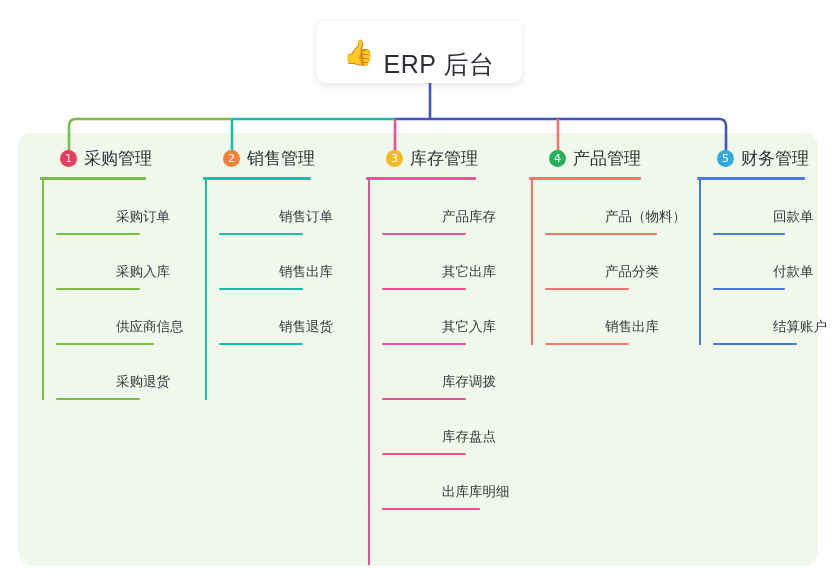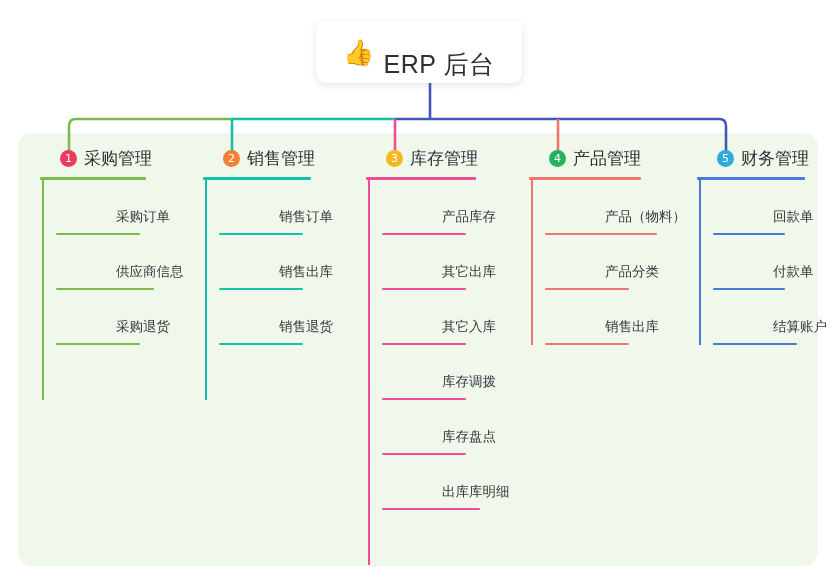--- a/index.html
+++ b/index.html
@@ -166,20 +166,24 @@
           <span class="col-title">采购管理</span>
         </div>
         <div class="head-rule" style="width: 106px; background: rgb(124, 186, 76);"></div>
         <div class="items">
           <div class="spine" style="height: 220px; background: rgb(124, 186, 76);"></div>
           <div class="item">
             <span class="item-label">采购订单</span>
             <div class="item-rule" style="width: 84px; background: rgb(124, 186, 76);"></div>
           </div>
           <div class="item">
+            <span class="item-label">采购入库</span>
+            <div class="item-rule" style="width: 84px; background: rgb(124, 186, 76);"></div>
+          </div>
+          <div class="item">
             <span class="item-label">供应商信息</span>
             <div class="item-rule" style="width: 98px; background: rgb(124, 186, 76);"></div>
           </div>
           <div class="item">
             <span class="item-label">采购退货</span>
             <div class="item-rule" style="width: 84px; background: rgb(124, 186, 76);"></div>
           </div>
         </div>
       </div>
       <div class="column" style="left: 203px;">

